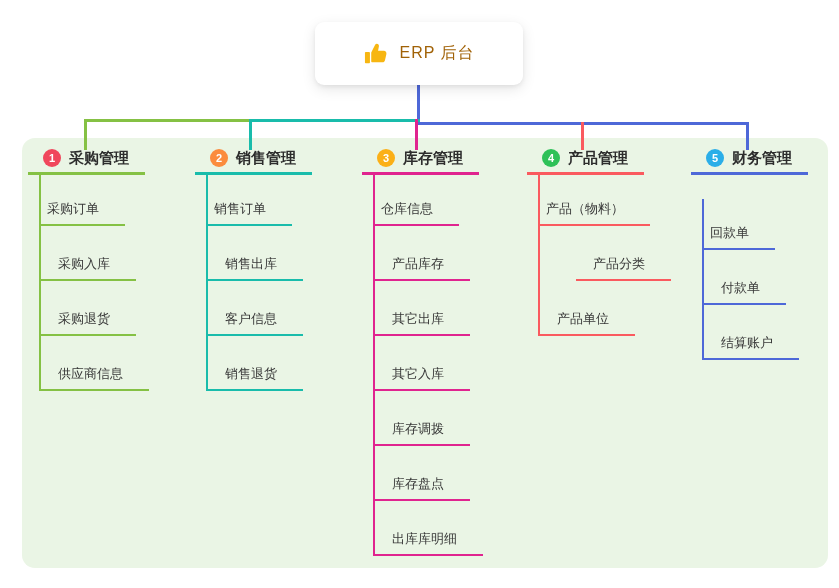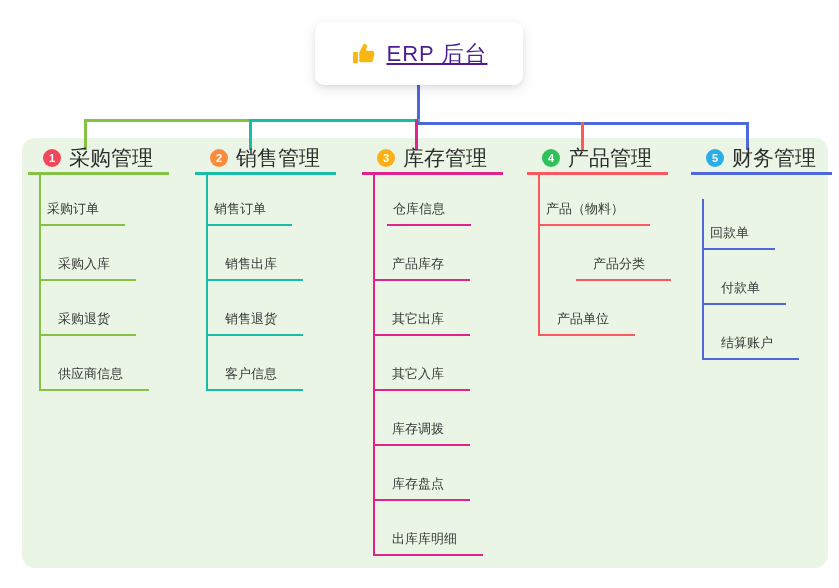--- a/index.html
+++ b/index.html
@@ -13,21 +13,21 @@
 
   
   .root-card {
     position: absolute; left: 315px; top: 22px;
     width: 208px; height: 63px;
     background: #ffffff; border-radius: 9px;
     box-shadow: 0 2px 4px rgba(0,0,0,0.06), 0 4px 14px rgba(0,0,0,0.10);
     display: flex; align-items: center; justify-content: center;
     gap: 10px;
   }
-  .root-title { font-size: 22px; color: #4c1d95; font-weight: 500; letter-spacing: 1px; text-decoration: underline; }
+  .root-title { font-size: 16px; color: #a16207; font-weight: 500; letter-spacing: 1px; }
   .thumb-icon { width: 26px; height: 26px; display: inline-block; }
 
   
   .panel {
     position: absolute; left: 22px; top: 138px;
     width: 806px; height: 430px;
     background: #eaf5e5; border-radius: 13px;
   }
 
   
@@ -47,21 +47,21 @@
     border-bottom: 3px solid #888;
     min-width: 115px; width: fit-content;
     cursor: default;
   }
   .badge {
     width: 18px; height: 18px; border-radius: 50%;
     color: #fff; font-size: 11px; font-weight: bold;
     display: flex; align-items: center; justify-content: center;
     flex: 0 0 auto;
   }
-  .branch-label { font-size: 21px; color: #2d2d2d; font-weight: 400; white-space: nowrap; }
+  .branch-label { font-size: 15px; color: #2d2d2d; font-weight: 700; white-space: nowrap; }
 
   .children {
     margin-left: 11px;
     border-left: 2px solid #888;
     width: fit-content;
   }
   .child {
     height: 55px;
     display: flex; align-items: flex-end;
     padding: 0 26px 6px 17px;
@@ -115,32 +115,32 @@
   </div>
 
   <div class="branch-col col2">
     <div class="branch-header" style="border-bottom-color: rgb(25, 188, 171);">
       <span class="badge" style="background: rgb(251, 140, 62);">2</span>
       <span class="branch-label">销售管理</span>
     </div>
     <div class="children" style="border-left-color: rgb(25, 188, 171);">
           <div class="child" style="border-bottom-color: rgb(25, 188, 171);">销售订单</div>
           <div class="child" style="border-bottom-color: rgb(25, 188, 171);">销售出库</div>
+          <div class="child" style="border-bottom-color: rgb(25, 188, 171);">客户信息</div>
           <div class="child" style="border-bottom-color: rgb(25, 188, 171);">销售退货</div>
-          <div class="child" style="border-bottom-color: rgb(25, 188, 171);">客户信息</div>
         </div>
   </div>
 
   <div class="branch-col col3">
     <div class="branch-header" style="border-bottom-color: rgb(224, 36, 143);">
       <span class="badge" style="background: rgb(251, 176, 23);">3</span>
       <span class="branch-label">库存管理</span>
     </div>
     <div class="children" style="border-left-color: rgb(224, 36, 143);">
-          <div class="child" style="border-bottom-color: rgb(224, 36, 143); margin-left: 12px;">仓库信息</div>
+          <div class="child" style="border-bottom-color: rgb(224, 36, 143);">仓库信息</div>
           <div class="child" style="border-bottom-color: rgb(224, 36, 143);">产品库存</div>
           <div class="child" style="border-bottom-color: rgb(224, 36, 143);">其它出库</div>
           <div class="child" style="border-bottom-color: rgb(224, 36, 143);">其它入库</div>
           <div class="child" style="border-bottom-color: rgb(224, 36, 143);">库存调拨</div>
           <div class="child" style="border-bottom-color: rgb(224, 36, 143);">库存盘点</div>
           <div class="child" style="border-bottom-color: rgb(224, 36, 143);">出库库明细</div>
         </div>
   </div>
 
   <div class="branch-col col4">

